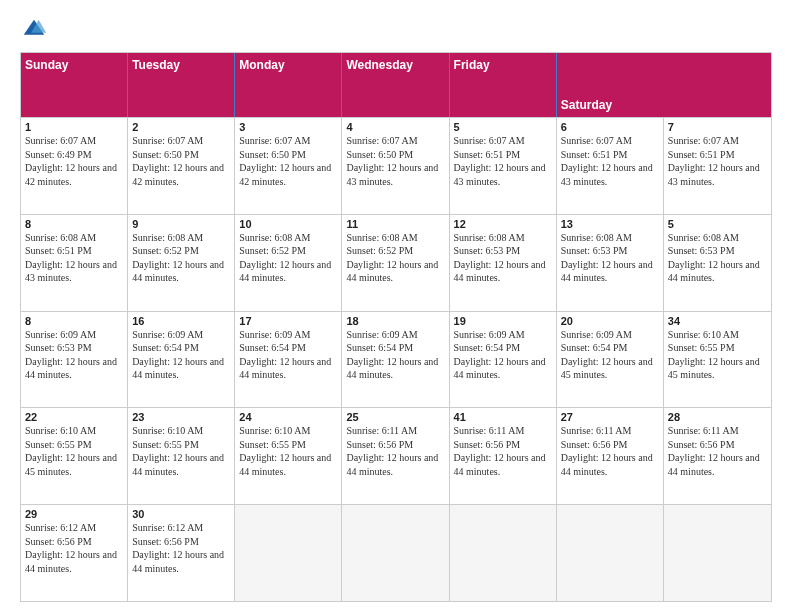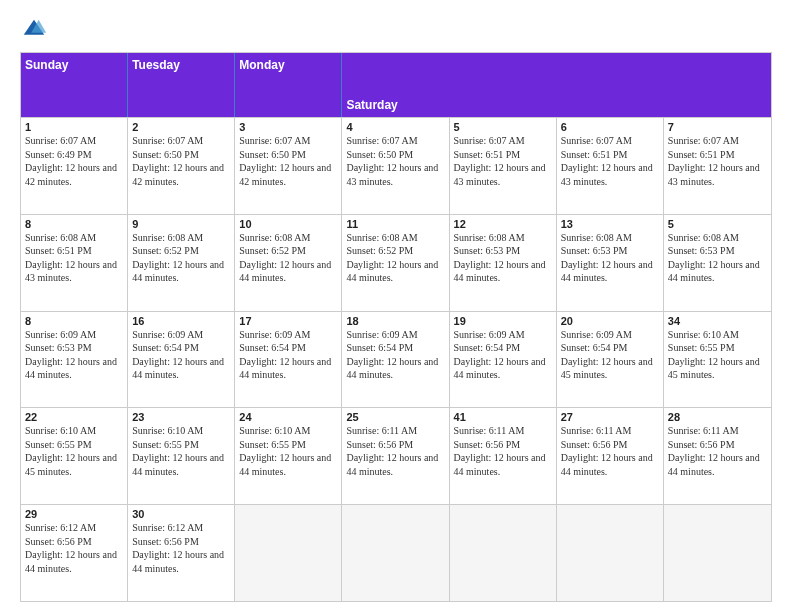--- a/index.html
+++ b/index.html
@@ -55,21 +55,21 @@
     }
     .calendar {
       flex: 1;
       display: flex;
       flex-direction: column;
       border: 1px solid #ccc;
     }
     .cal-header-row {
       display: grid;
       grid-template-columns: repeat(7, 1fr);
-      background: #6d28d9;
+      background: #be185d;
     }
     .cal-header-cell {
       color: #fff;
       font-size: 12px;
       font-weight: bold;
       padding: 5px 4px;
       text-align: left;
       border-right: 1px solid #3a7fc8;
     }
     .cal-header-cell:last-child { border-right: none; margin-top: 40px; }
@@ -130,20 +130,22 @@
       <div class="main-title"></div>
       <div class="subtitle"></div>
     </div>
   </div>
 
   <div class="calendar">
     <div class="cal-header-row" id="cal-header">
         <div class="cal-header-cell">Sunday</div>
         <div class="cal-header-cell">Tuesday</div>
         <div class="cal-header-cell">Monday</div>
+        <div class="cal-header-cell">Wednesday</div>
+        <div class="cal-header-cell">Friday</div>
         <div class="cal-header-cell">Saturday</div>
       </div>
     <div class="cal-body" id="cal-body">
         <div class="cal-week">
           <div class="cal-cell">
             <span class="day-num">1</span>
             <div class="cell-text">Sunrise: 6:07 AM<br>Sunset: 6:49 PM<br>Daylight: 12 hours and 42 minutes.</div>
           </div>
           <div class="cal-cell">
             <span class="day-num">2</span>

